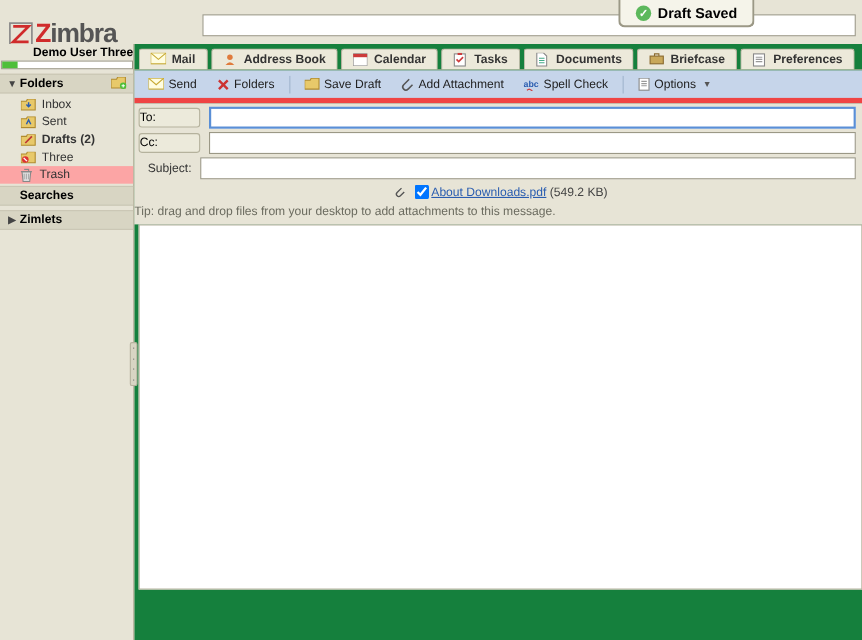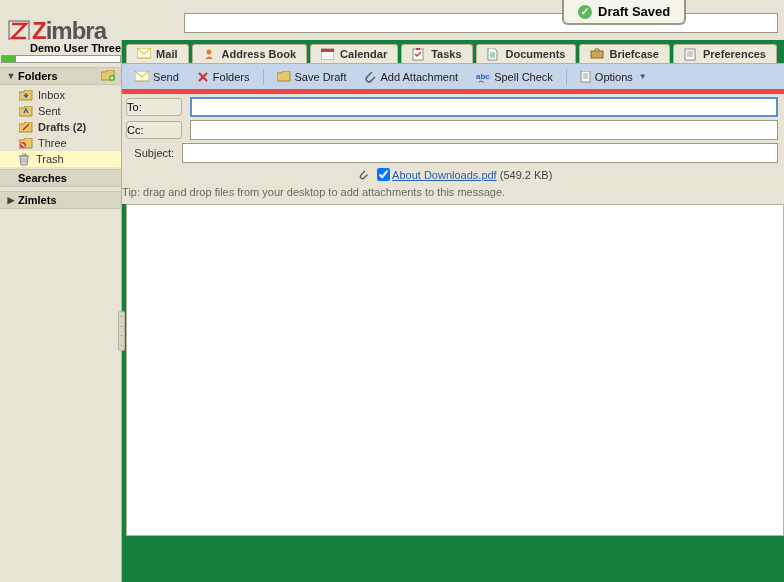--- a/index.html
+++ b/index.html
@@ -23,21 +23,21 @@
   .quota-bar { width:120px; height:8px; border:1px solid #9b9886; margin:1px auto 0; background:#fff; position:relative; }
   .quota-fill { position:absolute; left:0; top:0; bottom:0; width:12%; background:#4fbf3a; }
 
   .section { border-top:1px solid #c9c6b4; border-bottom:1px solid #c9c6b4; background:#d8d5c3; padding:2px 6px; font-weight:bold; font-size:11px; display:flex; align-items:center; }
   .section .disclose { width:10px; display:inline-block; text-align:center; margin-right:2px; font-size:9px; color:#444; }
   .section .spacer { flex:1; }
   .section .new-icon { color:#3a7a1e; font-size:12px; }
 
   .folder-list { padding:2px 0; }
   .folder-item { display:flex; align-items:center; padding:1px 8px 1px 18px; font-size:11px; color:#333; cursor:pointer; }
-  .folder-item.selected { background:#fef9c3;padding-left:16px; }
+  .folder-item.selected { background:#fca5a5;padding-left:16px; }
   .folder-item.bold { font-weight:bold; }
   .folder-item .ficon { width:16px; height:14px; display:inline-flex; align-items:center; justify-content:center; margin-right:4px; }
 
   .splitter { position:absolute; right:-4px; top:50%; width:7px; height:40px; background:#d8d5c3; border:1px solid #b5b29d; border-radius:2px; display:flex; flex-direction:column; justify-content:space-around; align-items:center; }
   .splitter span { width:1px; height:1px; background:#777; }
 
   
   .main { flex:1; display:flex; flex-direction:column; background:#15803d; }
 
   .tabbar { display:flex; padding:4px 4px 0 4px; gap:3px; border-bottom:1px solid #b5b29d; align-items:flex-end; }

